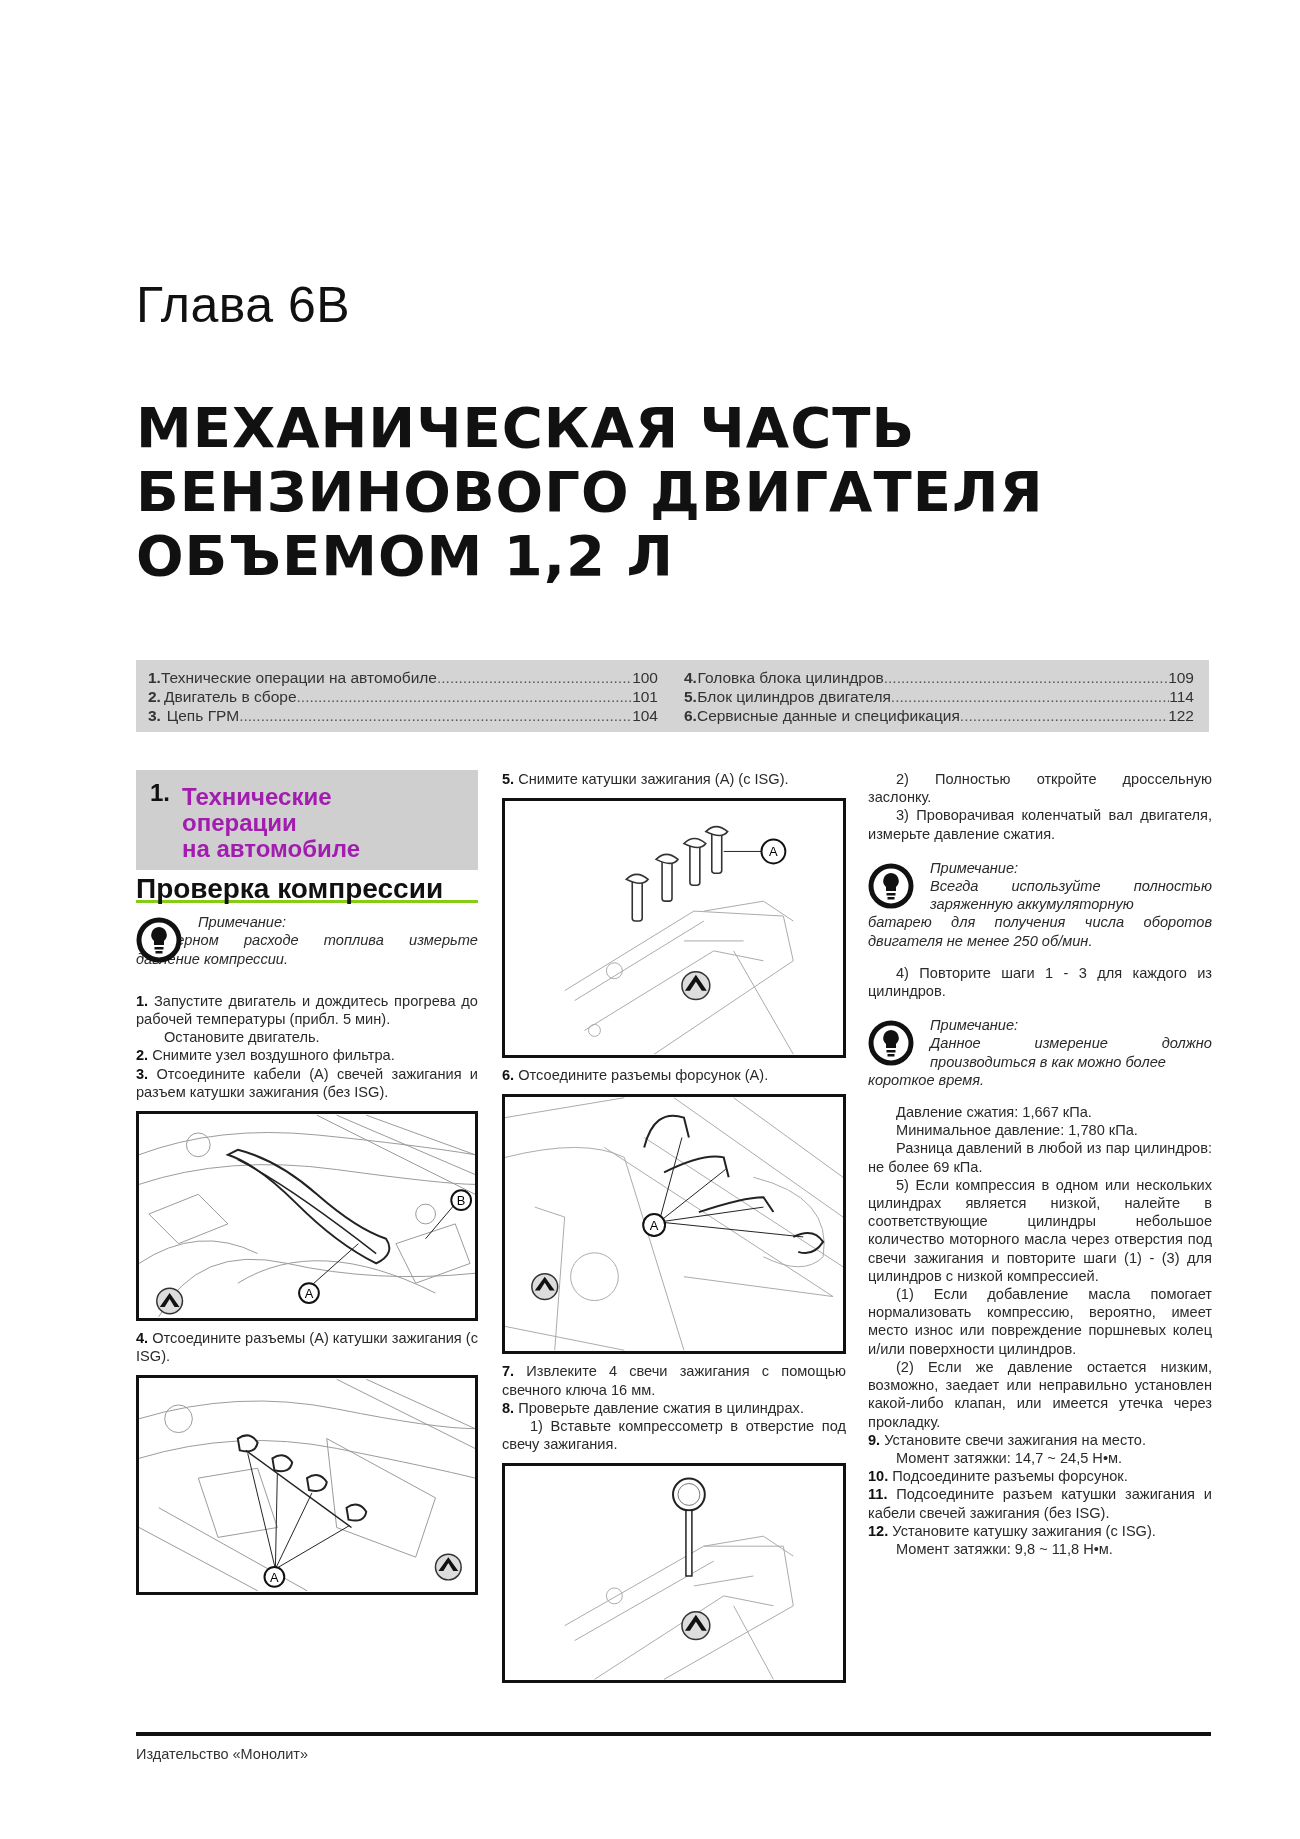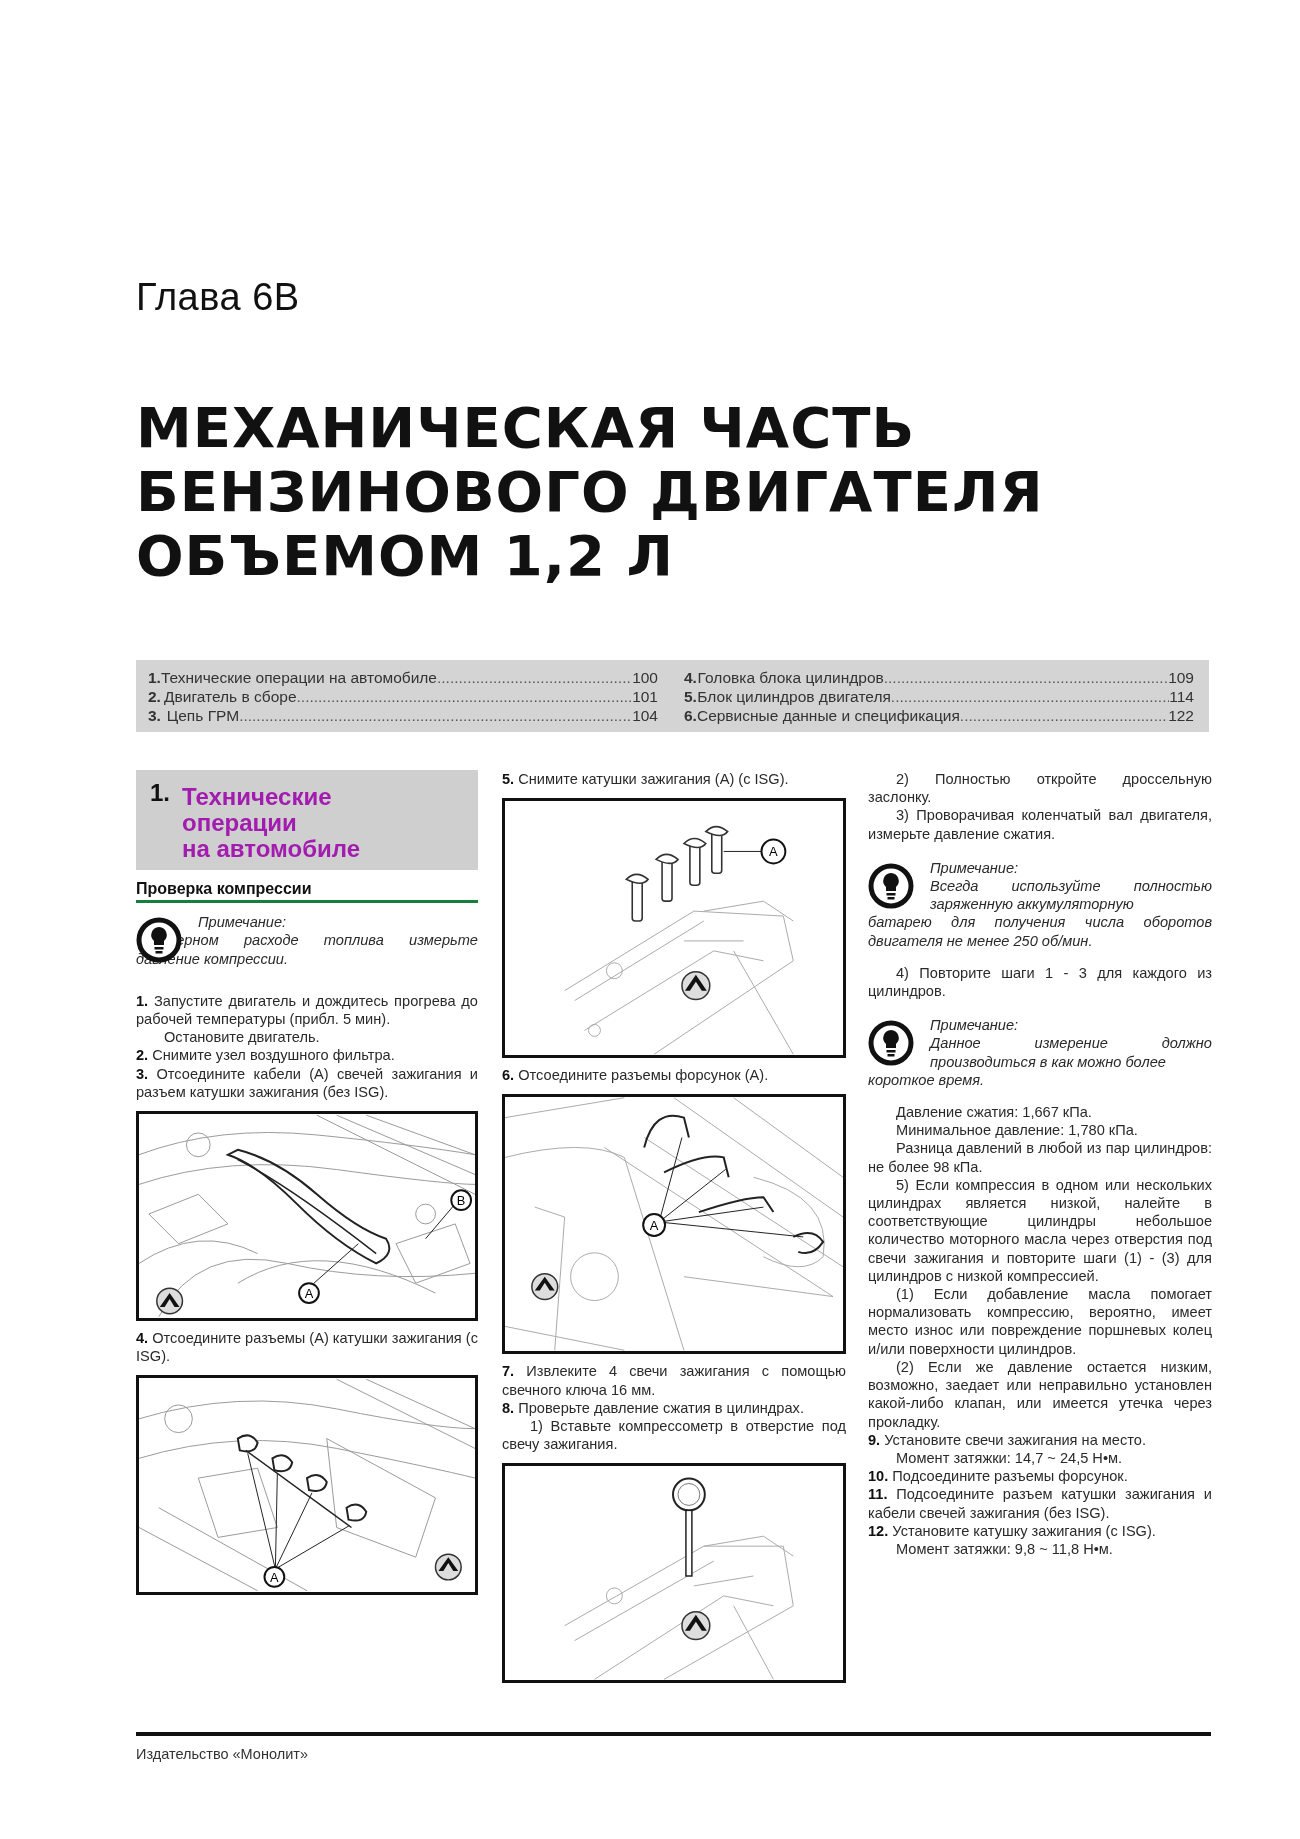--- a/index.html
+++ b/index.html
@@ -1,40 +1,40 @@
 <!DOCTYPE html>
 <html><head>
 <meta charset="utf-8">
 <style>
   html, body { margin: 0; padding: 0; background: #ffffff; }
   body { width: 1300px; height: 1839px; position: relative; overflow: hidden;
          font-family: "Liberation Sans", "DejaVu Sans", sans-serif; color: #222; }
   .abs { position: absolute; }
-  .chapter { left: 136px; top: 276px; font-size: 38px; font-weight: normal; color: #111; letter-spacing: 0.5px; }
+  .chapter { left: 136px; top: 276px; font-size: 50px; font-weight: normal; color: #111; letter-spacing: 0.5px; }
   .title { left: 136px; top: 396px; font-size: 56px; font-weight: bold; color: #111; line-height: 64px; letter-spacing: 1px; font-family: "DejaVu Sans", sans-serif; }
   .toc { left: 136px; top: 660px; width: 1073px; height: 72px; background: #d4d4d4; }
   .toc-col { position: absolute; top: 8px; width: 510px; }
   .toc-col.left { left: 12px; }
   .toc-col.right { left: 548px; }
   .toc-row { display: flex; font-size: 15.5px; line-height: 19px; color: #333; white-space: nowrap; }
   .toc-num { width: 28px; font-weight: bold; }
   .toc-label { flex: 0 0 auto; }
   .toc-dots { flex: 1 1 auto; overflow: hidden; color: #555; }
   .toc-dots::before { content: "........................................................................................................................................"; letter-spacing: 0px; }
   .toc-page { flex: 0 0 auto; }
 
   .col { position: absolute; top: 770px; font-size: 14.6px; line-height: 18.2px; color: #2a2a2a; text-align: justify; }
   .col1 { left: 136px; width: 342px; }
   .col2 { left: 502px; width: 344px; }
   .col3 { left: 868px; width: 344px; }
 
   .sec-head { background: #cfcfcf; height: 100px; position: relative; margin-bottom: 10px; }
   .sec-num { position: absolute; left: 14px; top: 14px; font-size: 24px; font-weight: bold; color: #111; }
   .sec-title { position: absolute; left: 46px; top: 14px; font-size: 24px; font-weight: bold; line-height: 26px; color: #a21caf; white-space: pre-line; }
-  .subhead { font-size: 16px; font-weight: bold; color: #111; border-bottom: 3px solid #15803d; padding-bottom: 2px; margin-bottom: 10px; }
+  .subhead { font-size: 28px; font-weight: bold; color: #111; border-bottom: 3px solid #84cc16; padding-bottom: 2px; margin-bottom: 10px; }
 
   .note { position: relative; margin: 6px 0 14px 0; }
   .note-icon { position: absolute; left: 0; top: 4px; width: 46px; height: 46px; }
   .note-title { font-style: italic; padding-left: 62px; }
   .note-body { font-style: italic; }
   .note-body .first { padding-left: 62px; display: block; }
 
   p { margin: 0; }
   .step b { font-weight: bold; color: #111; }
   .indent { text-indent: 28px; }
@@ -316,21 +316,21 @@
       <rect x="19.5" y="34" width="7" height="2.5" fill="#111"></rect>
     </svg>
     <div class="note-title">Примечание:</div>
     <div class="note-body">
       <span class="first">Данное измерение должно производиться в как можно более</span>
       <span>короткое время.</span>
     </div>
   </div>
   <p class="indent">Давление сжатия: 1,667 кПа.</p>
   <p class="indent">Минимальное давление: 1,780 кПа.</p>
-  <p class="indent">Разница давлений в любой из пар цилиндров: не более 98 кПа.</p>
+  <p class="indent">Разница давлений в любой из пар цилиндров: не более 69 кПа.</p>
   <p class="indent">5) Если компрессия в одном или нескольких цилиндрах является низкой, налейте в соответствующие цилиндры небольшое количество моторного масла через отверстия под свечи зажигания и повторите шаги (1) - (3) для цилиндров с низкой компрессией.</p>
   <p class="indent">(1) Если добавление масла помогает нормализовать компрессию, вероятно, имеет место износ или повреждение поршневых колец и/или поверхности цилиндров.</p>
   <p class="indent">(2) Если же давление остается низким, возможно, заедает или неправильно установлен какой-либо клапан, или имеется утечка через прокладку.</p>
   <p class="step"><b>9.</b> <span>Установите свечи зажигания на место.</span></p>
   <p class="indent">Момент затяжки: 14,7 ~ 24,5 Н•м.</p>
   <p class="step"><b>10.</b> <span>Подсоедините разъемы форсунок.</span></p>
   <p class="step"><b>11.</b> <span>Подсоедините разъем катушки зажигания и кабели свечей зажигания (без ISG).</span></p>
   <p class="step"><b>12.</b> <span>Установите катушку зажигания (с ISG).</span></p>
   <p class="indent">Момент затяжки: 9,8 ~ 11,8 Н•м.</p>
 </div>

